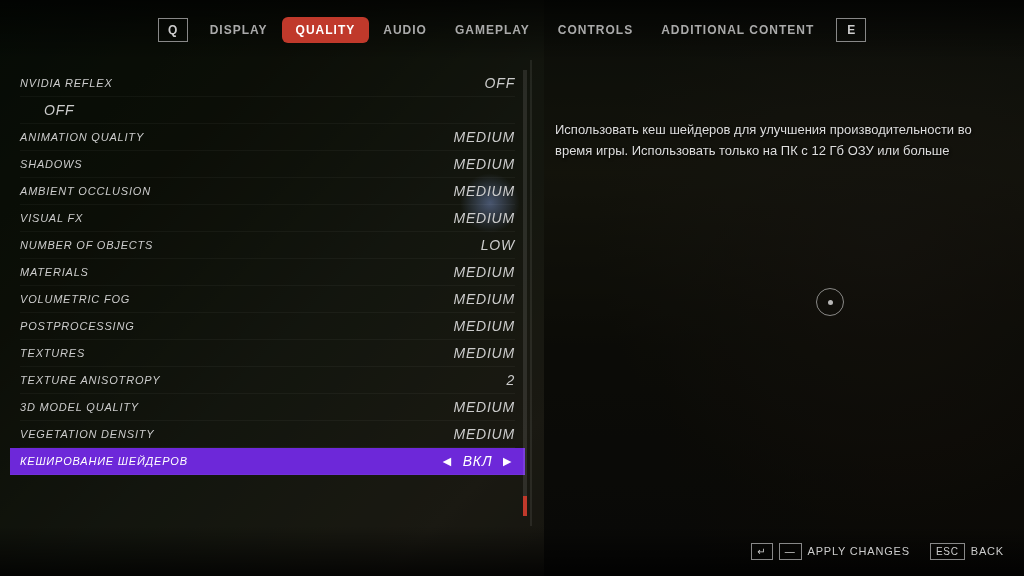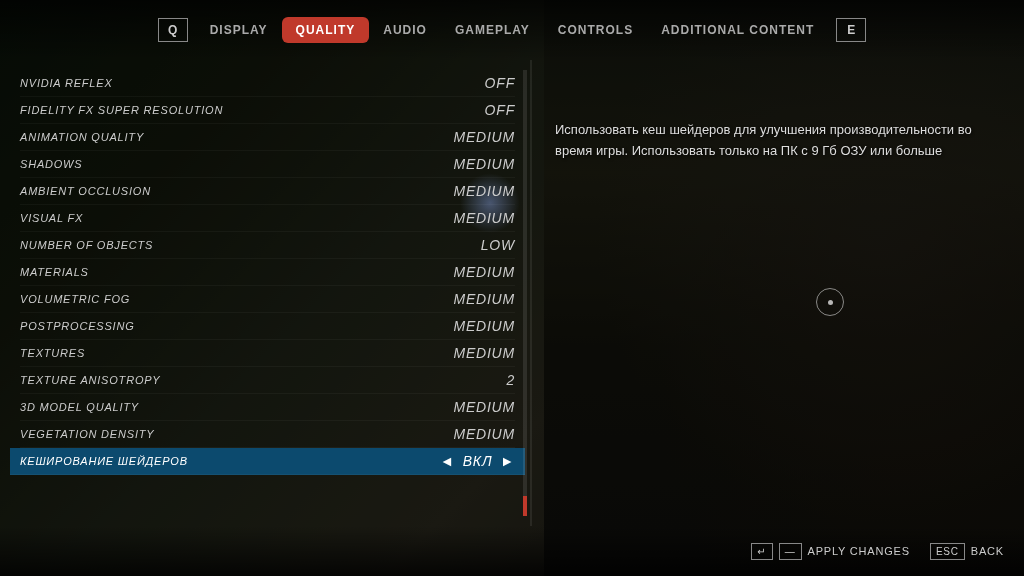--- a/index.html
+++ b/index.html
@@ -105,21 +105,21 @@
     .setting-row {
       display: flex;
       align-items: center;
       justify-content: space-between;
       padding: 5px 0;
       border-bottom: 1px solid rgba(255,255,255,0.04);
       min-height: 26px;
     }
 
     .setting-row.highlighted {
-      background: #0c4a6e;
+      background: #6d28d9;
       padding: 5px 10px;
       margin: 0 -10px;
     }
 
     .setting-name {
       color: #ccc;
       font-size: 11px;
       letter-spacing: 0.8px;
       text-transform: uppercase;
       font-weight: 500;
@@ -285,21 +285,20 @@
 </nav>
 
 <div class="left-panel">
   <ul class="settings-list">
 
     <li class="setting-row">
       <span class="setting-name">NVIDIA REFLEX</span>
       <span class="setting-value">OFF</span>
     </li>
     <li class="setting-row">
-      <span class="setting-name">FIDELITY FX SUPER RESOLUTION</span>
       <span class="setting-value">OFF</span>
     </li>
     <li class="setting-row">
       <span class="setting-name">ANIMATION QUALITY</span>
       <span class="setting-value">MEDIUM</span>
     </li>
     <li class="setting-row">
       <span class="setting-name">SHADOWS</span>
       <span class="setting-value">MEDIUM</span>
     </li>
@@ -355,21 +354,21 @@
   </ul>
 
   <div class="scroll-track">
     <div class="scroll-thumb"></div>
   </div>
 </div>
 
 <div class="divider"></div>
 
 <div class="right-panel">
-  <p class="description-text">Использовать кеш шейдеров для улучшения производительности во время игры. Использовать только на ПК с 9 Гб ОЗУ или больше</p>
+  <p class="description-text">Использовать кеш шейдеров для улучшения производительности во время игры. Использовать только на ПК с 12 Гб ОЗУ или больше</p>
 </div>
 
 <div class="target-circle">
   <div class="target-dot"></div>
 </div>
 
 <div class="bottom-bar">
   <div class="bottom-action">
     <span class="key-box">↵</span>
     <span class="key-box">—</span>

